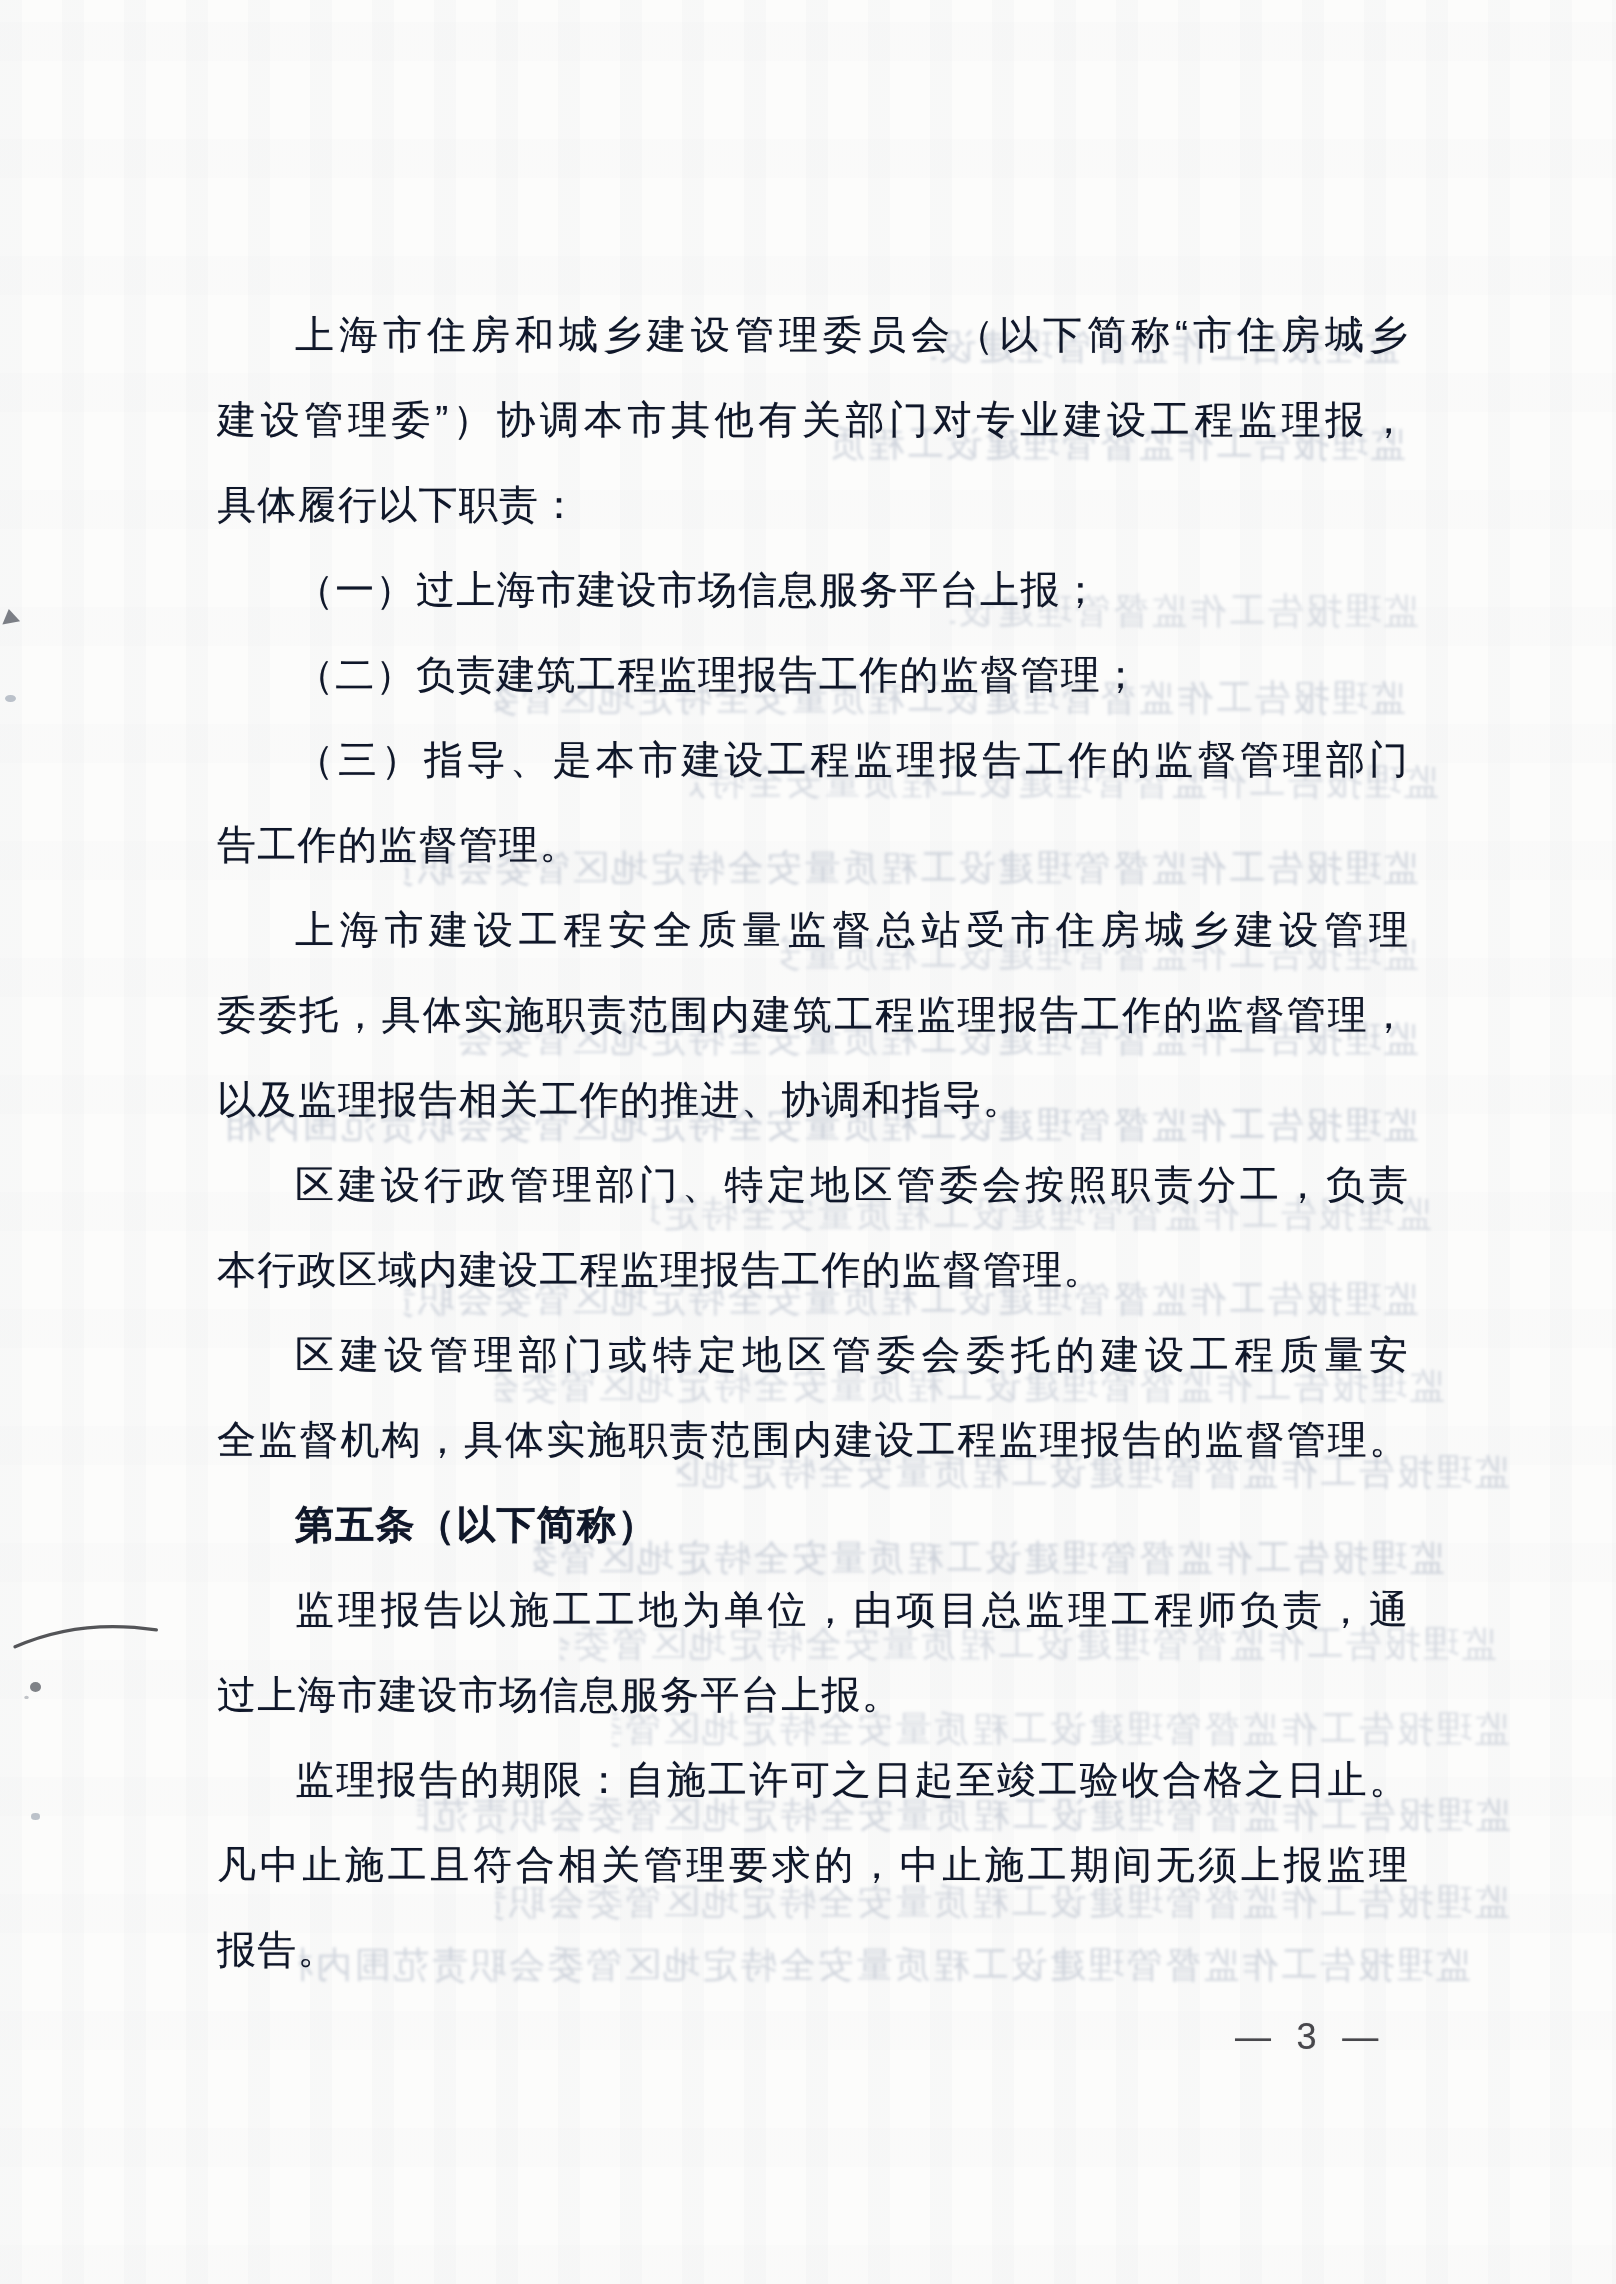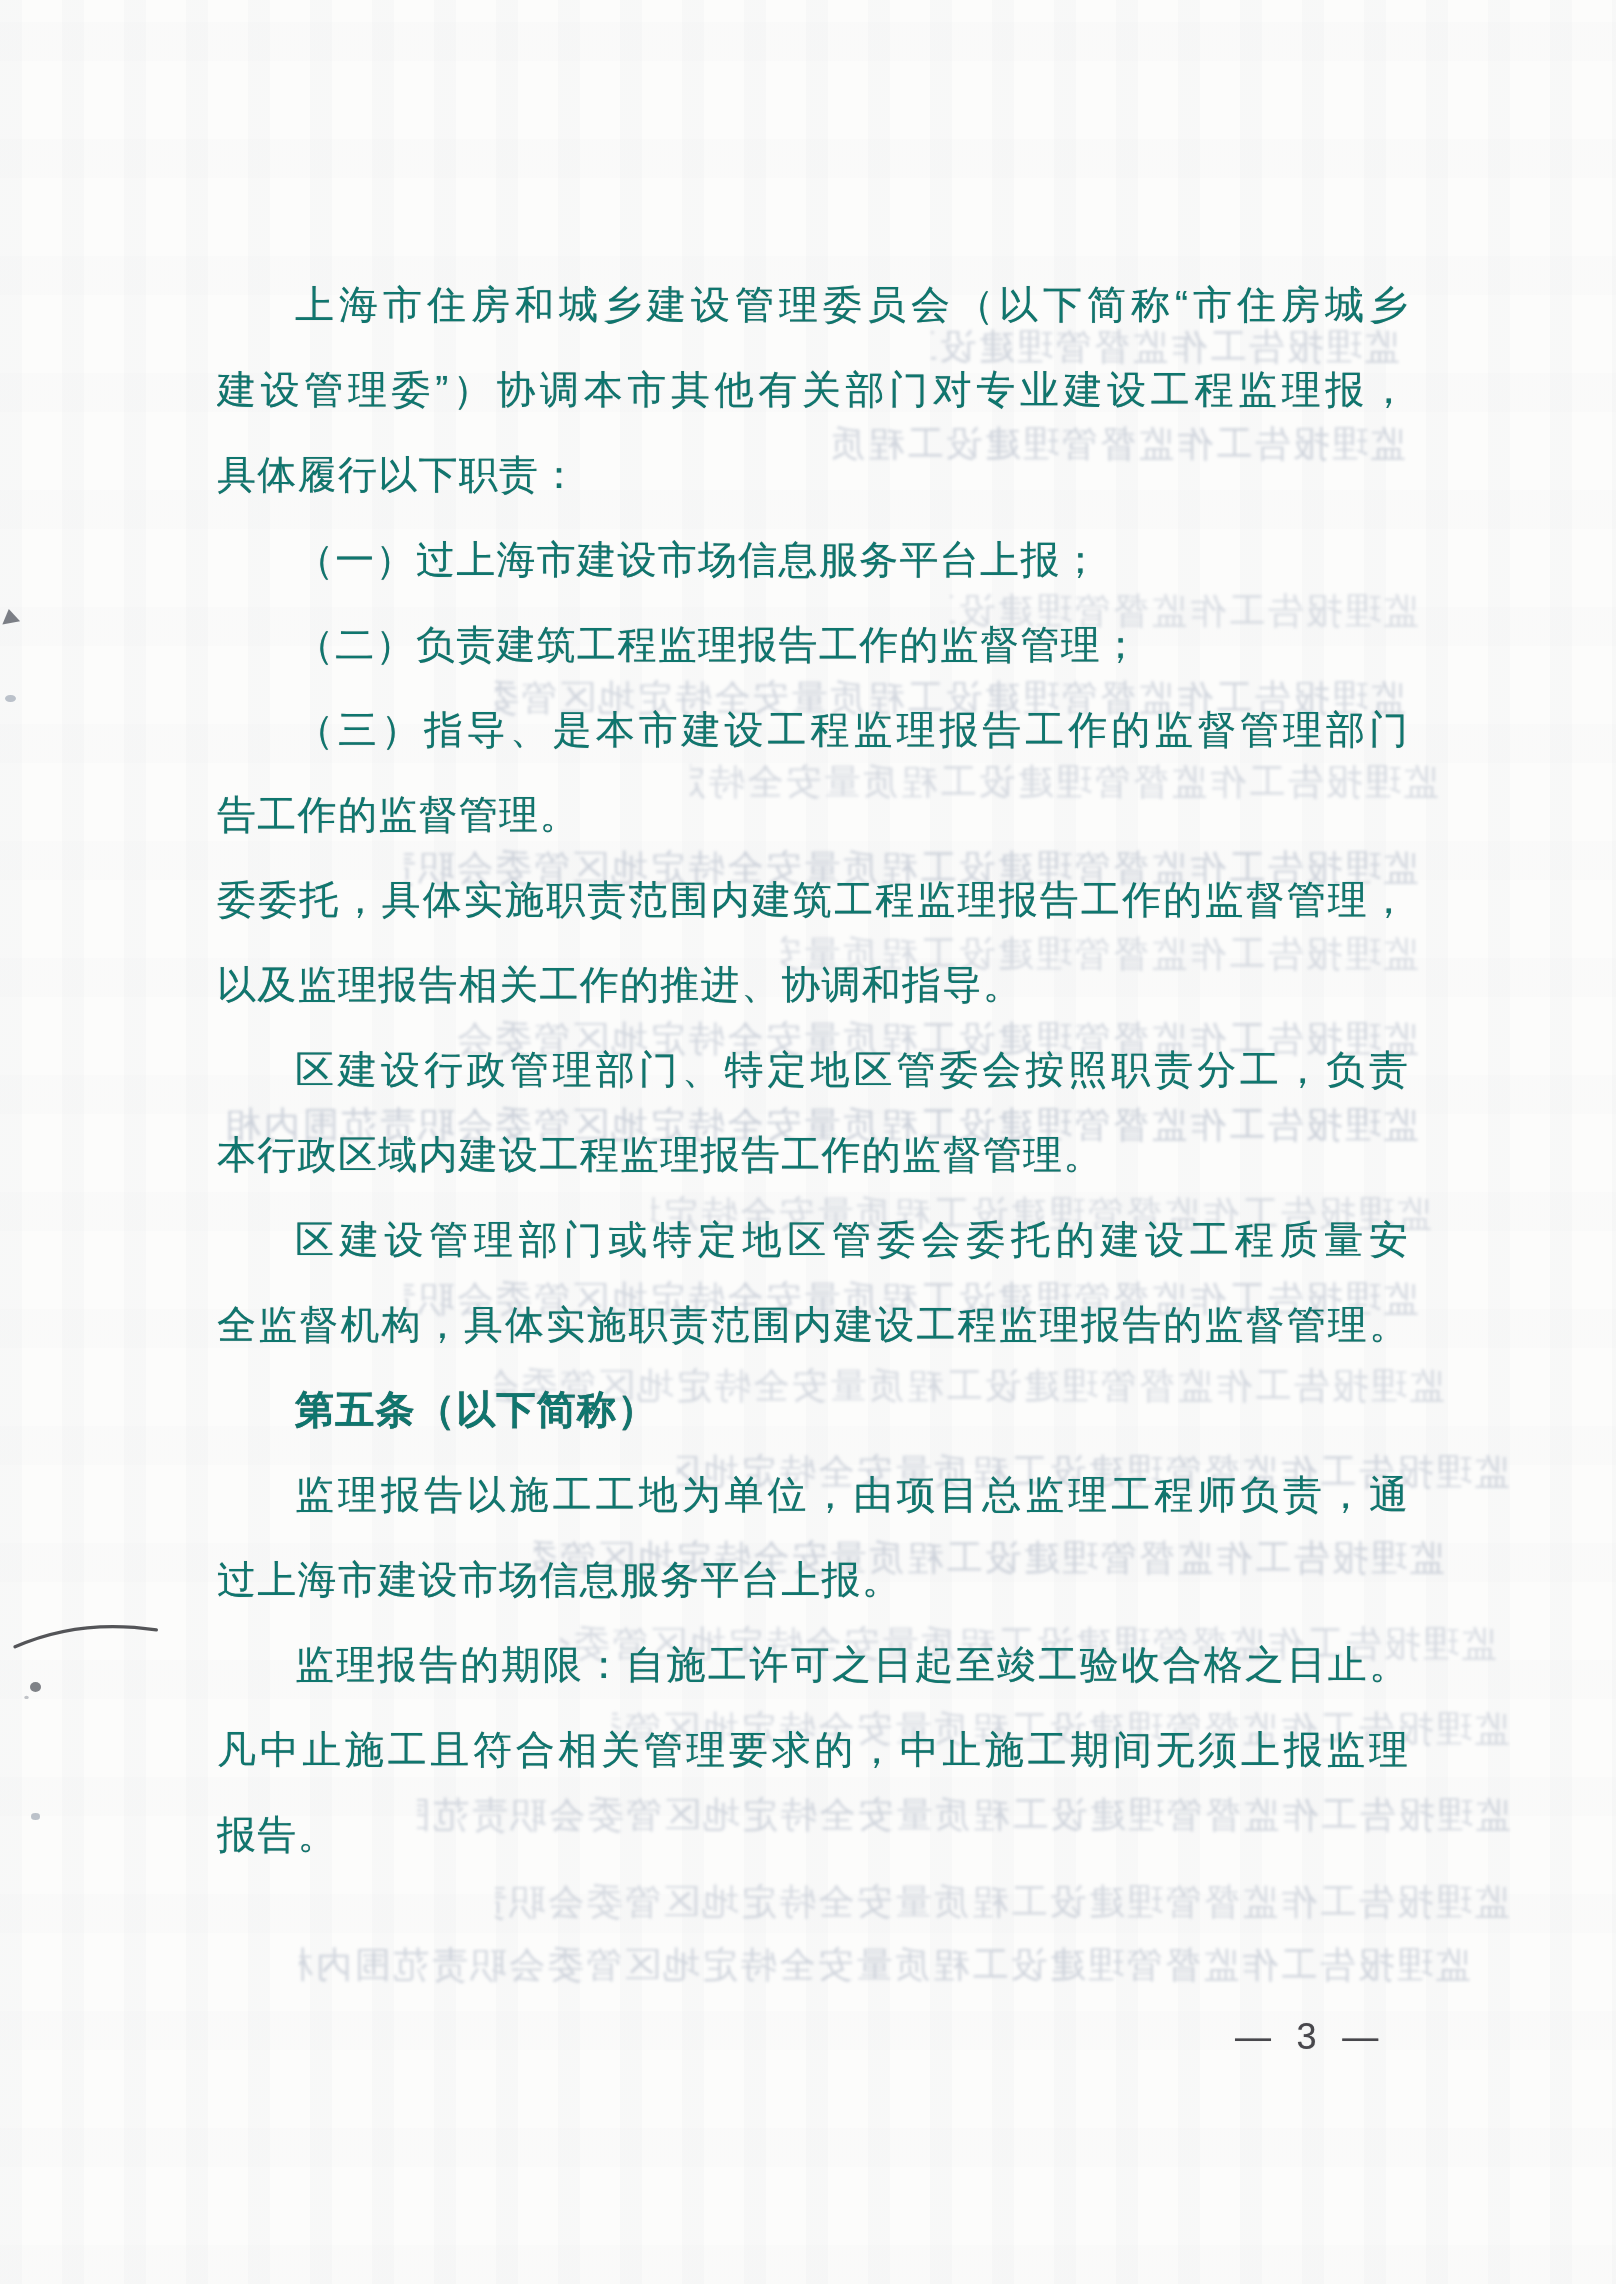--- a/index.html
+++ b/index.html
@@ -37,22 +37,22 @@
     font-size: 36px;
     color: #96a1b5;
     letter-spacing: 2.6px;
     white-space: nowrap; overflow: hidden;
     transform: scaleX(-1);
     filter: blur(1.4px);
   }
 
   
   .text-block {
-    position: absolute; left: 217px; top: 262px; width: 1191px;
-    color: #0f766e;
+    position: absolute; left: 217px; top: 292px; width: 1191px;
+    color: #0f172a;
     font-size: 39px;
   }
   .line {
     height: 85px; line-height: 85px;
     letter-spacing: 1.3px;
     white-space: nowrap;
     text-shadow: 0 0 0.7px rgba(72,72,78,0.55);
   }
   .line.justify {
     letter-spacing: 0;
@@ -127,20 +127,21 @@
     </div>
 
   <div class="text-block">
       <div class="line indent justify">上海市住房和城乡建设管理委员会（以下简称“市住房城乡</div>
       <div class="line justify">建设管理委”）协调本市其他有关部门对专业建设工程监理报，</div>
       <div class="line">具体履行以下职责：</div>
       <div class="line indent">（一）过上海市建设市场信息服务平台上报；</div>
       <div class="line indent">（二）负责建筑工程监理报告工作的监督管理；</div>
       <div class="line indent justify">（三）指导、是本市建设工程监理报告工作的监督管理部门</div>
       <div class="line">告工作的监督管理。</div>
+      <div class="line indent justify">上海市建设工程安全质量监督总站受市住房城乡建设管理</div>
       <div class="line justify">委委托，具体实施职责范围内建筑工程监理报告工作的监督管理，</div>
       <div class="line">以及监理报告相关工作的推进、协调和指导。</div>
       <div class="line indent justify">区建设行政管理部门、特定地区管委会按照职责分工，负责</div>
       <div class="line">本行政区域内建设工程监理报告工作的监督管理。</div>
       <div class="line indent justify">区建设管理部门或特定地区管委会委托的建设工程质量安</div>
       <div class="line justify">全监督机构，具体实施职责范围内建设工程监理报告的监督管理。</div>
       <div class="line indent bold">第五条（以下简称）</div>
       <div class="line indent justify">监理报告以施工工地为单位，由项目总监理工程师负责，通</div>
       <div class="line">过上海市建设市场信息服务平台上报。</div>
       <div class="line indent justify">监理报告的期限：自施工许可之日起至竣工验收合格之日止。</div>

